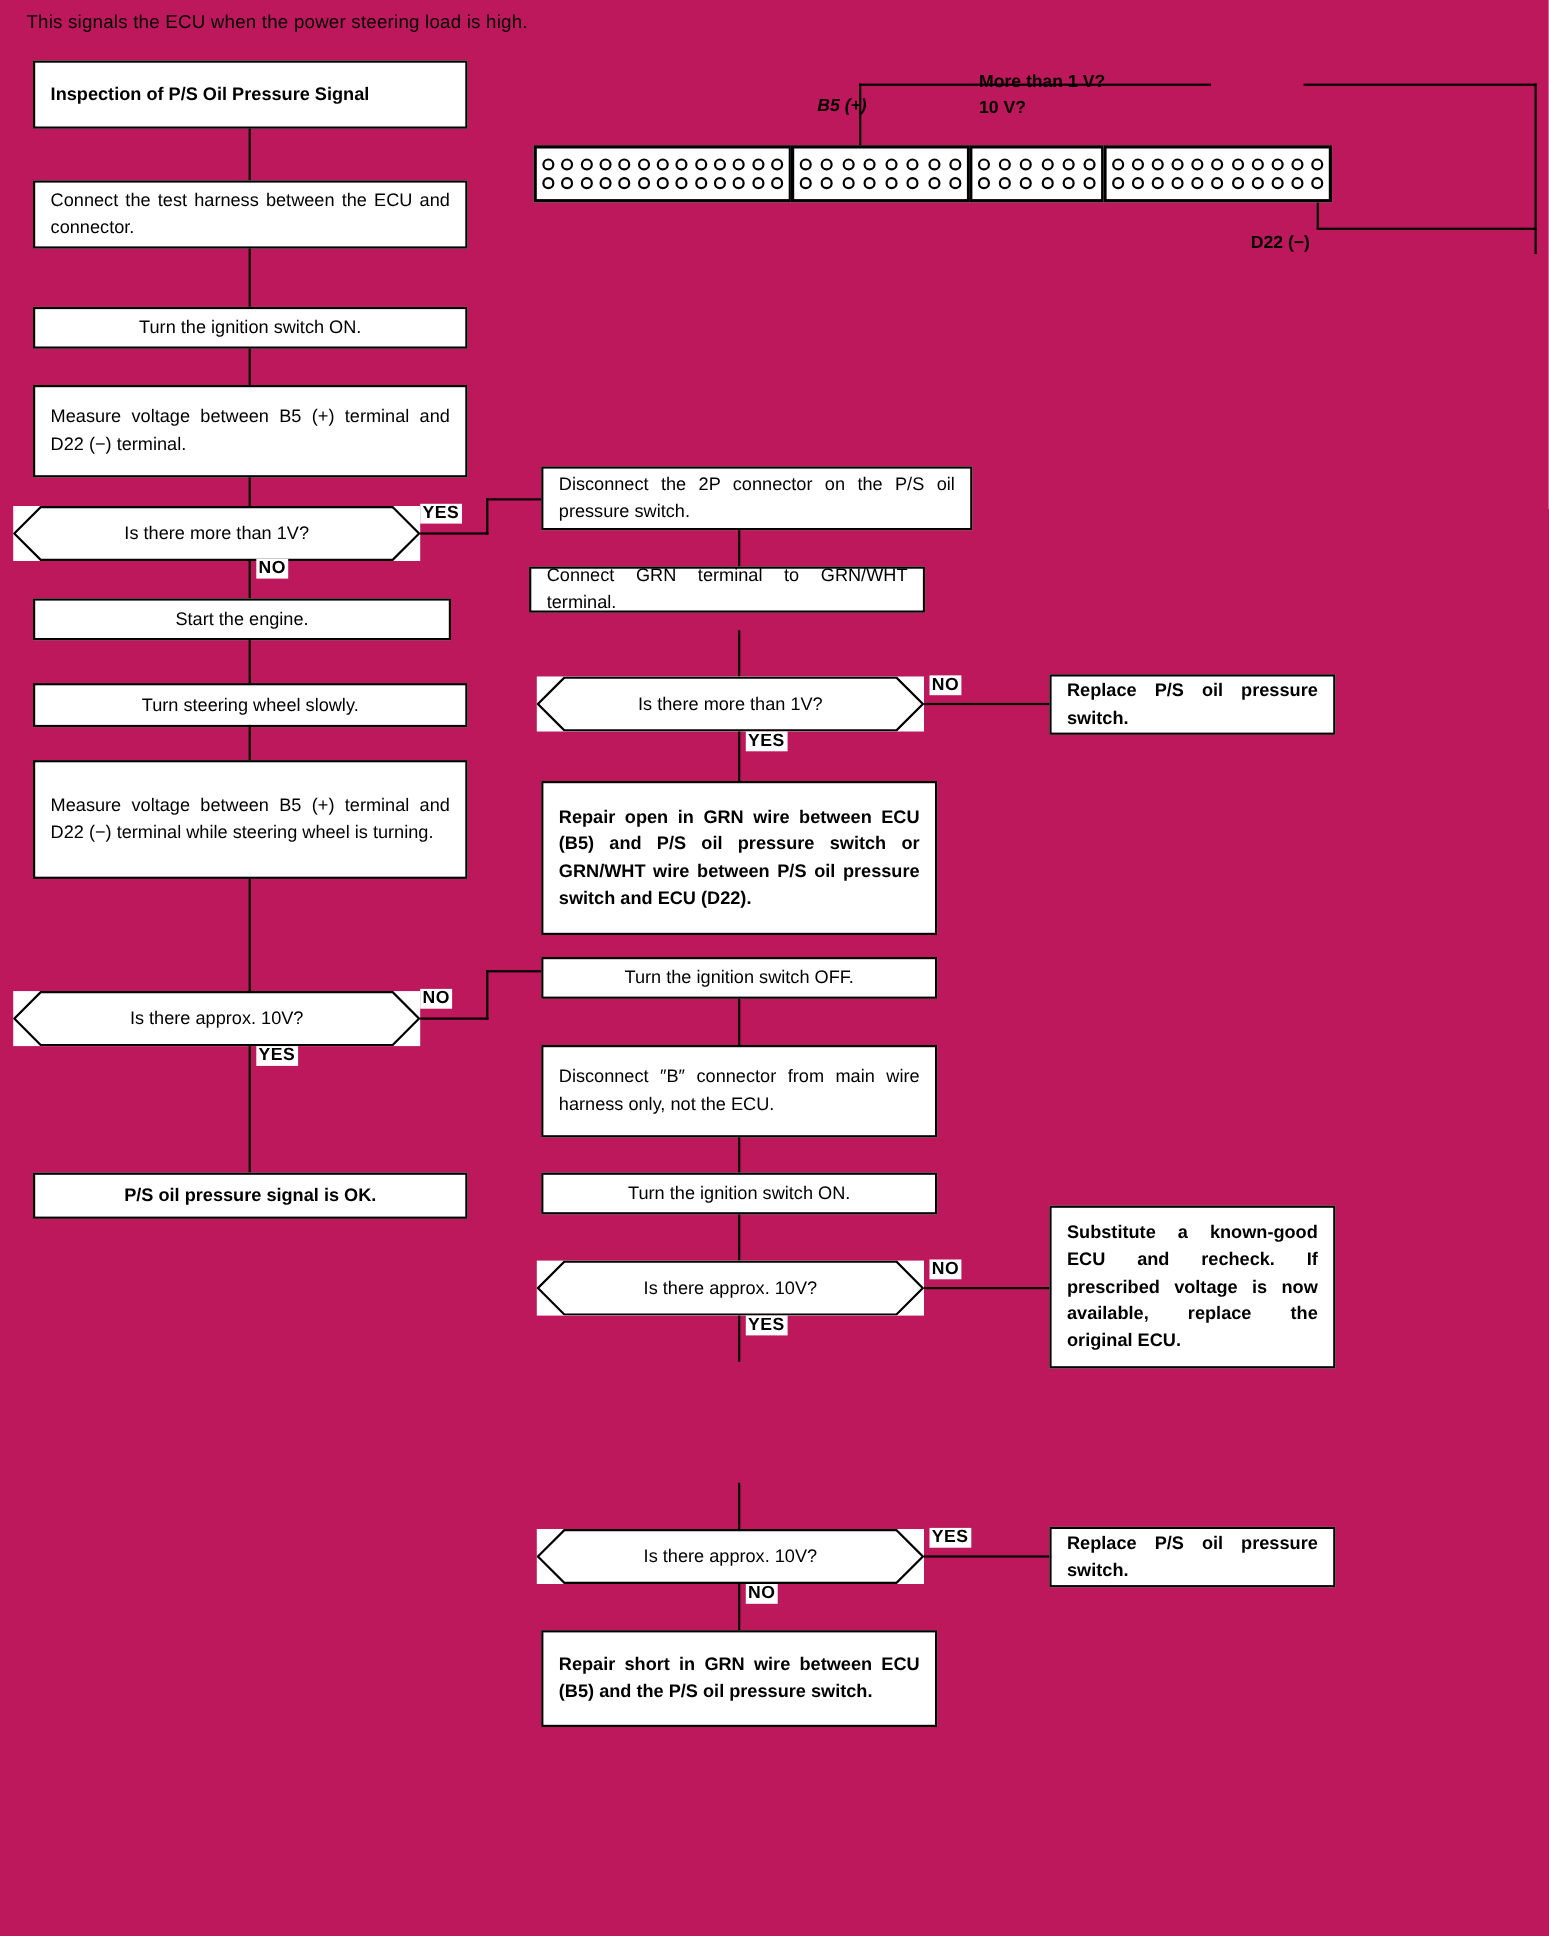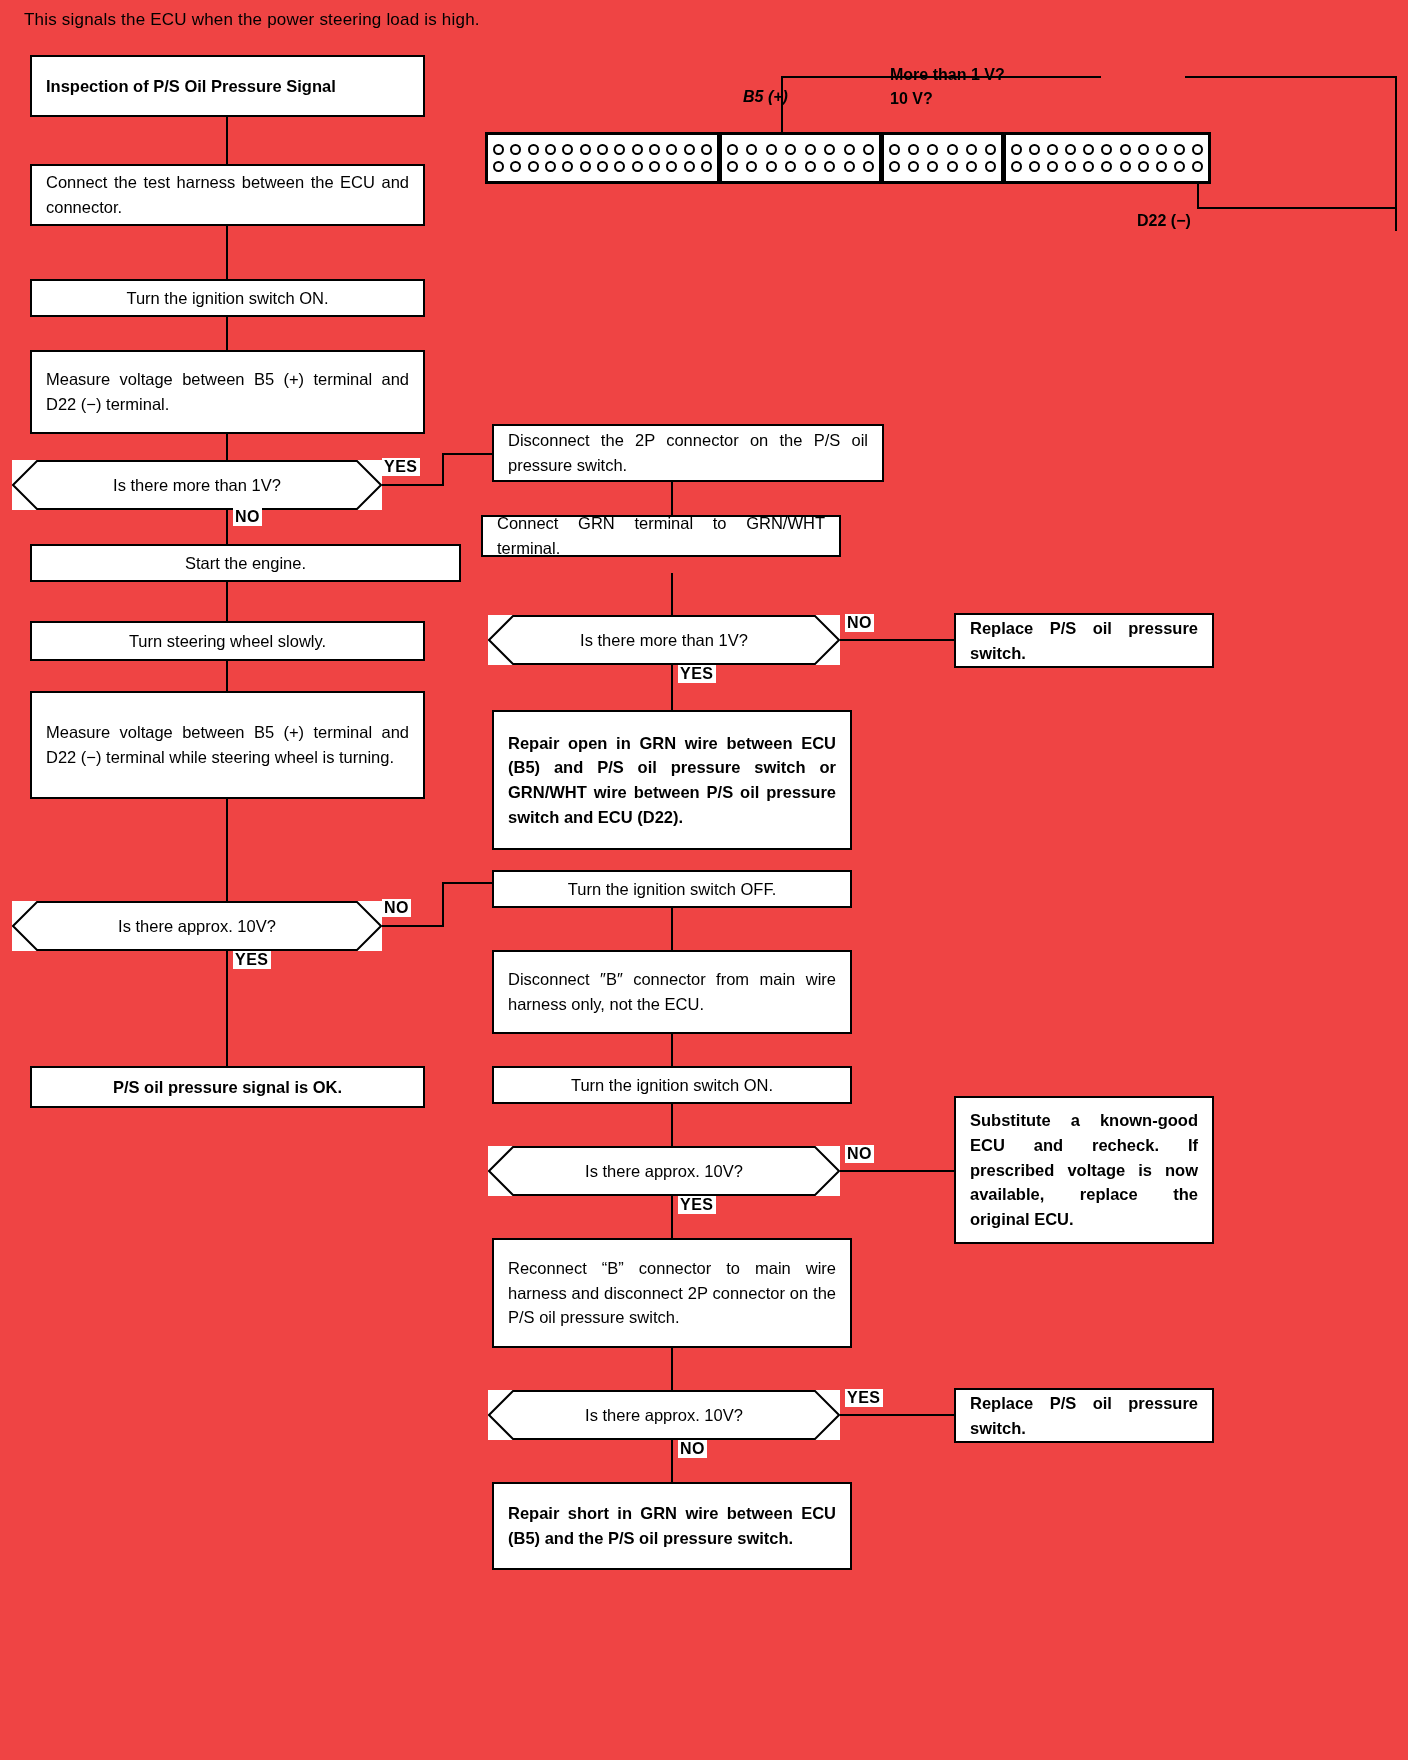--- a/index.html
+++ b/index.html
@@ -8,21 +8,21 @@
     background: #ffffff;
   }
   body {
     font-family: "Liberation Sans", sans-serif;
     color: #000000;
   }
   #page {
     position: relative;
     width: 1408px;
     height: 1760px;
-    background: #ef4444;
+    background: #be185d;
     overflow: hidden;
   }
   .intro {
     position: absolute;
     left: 24px;
     top: 10px;
     font-size: 17px;
     letter-spacing: 0.2px;
     white-space: nowrap;
   }
@@ -272,21 +272,21 @@
   </div>
 
   <div class="ln h" style="left:382px; top:484px; width:62px;"></div>
   <div class="ln v" style="left:442px; top:453px; height:33px;"></div>
   <div class="ln h" style="left:442px; top:453px; width:50px;"></div>
   <div class="lbl" style="left:382px; top:458px;">YES</div>
 
   <div class="ln v" style="left:226px; top:510px; height:34px;"></div>
   <div class="lbl" style="left:233px; top:508px;">NO</div>
 
-  <div class="box center" style="left:30px; top:544px; width:431px; height:38px;align-items:center;">
+  <div class="box center" style="left:30px; top:544px; width:380px; height:38px;align-items:center;">
     <span class="txt">Start the engine.</span>
   </div>
   <div class="ln v" style="left:226px; top:582px; height:39px;"></div>
 
   <div class="box center" style="left:30px; top:621px; width:395px; height:40px;">
     <span class="txt">Turn steering wheel slowly.</span>
   </div>
   <div class="ln v" style="left:226px; top:659px; height:32px;"></div>
 
   <div class="box just" style="left:30px; top:691px; width:395px; height:108px;">
@@ -367,23 +367,20 @@
 
   <div class="ln h" style="left:840px; top:1170px; width:114px;"></div>
   <div class="lbl" style="left:845px; top:1145px;">NO</div>
   <div class="box just bold" style="left:954px; top:1096px; width:260px; height:148px;">
     <span class="txt">Substitute a known-good ECU and recheck. If prescribed voltage is now available, replace the original ECU.</span>
   </div>
 
   <div class="ln v" style="left:671px; top:1196px; height:42px;"></div>
   <div class="lbl" style="left:678px; top:1196px;">YES</div>
 
-  <div class="box just" style="left:492px; top:1238px; width:360px; height:110px;">
-    <span class="txt">Reconnect “B” connector to main wire harness and disconnect 2P connector on the P/S oil pressure switch.</span>
-  </div>
   <div class="ln v" style="left:671px; top:1348px; height:42px;"></div>
 
   <div class="decision" style="left:488px; top:1390px; width:352px; height:50px;">
     <svg class="hexsvg" viewBox="0 0 352 50" preserveAspectRatio="none">
       <polygon points="25,1 327,1 351,25 327,49 25,49 1,25" fill="#fff" stroke="#000" stroke-width="2"></polygon>
     </svg>
     <span class="dtxt">Is there approx. 10V?</span>
   </div>
 
   <div class="ln h" style="left:840px; top:1414px; width:114px;"></div>

